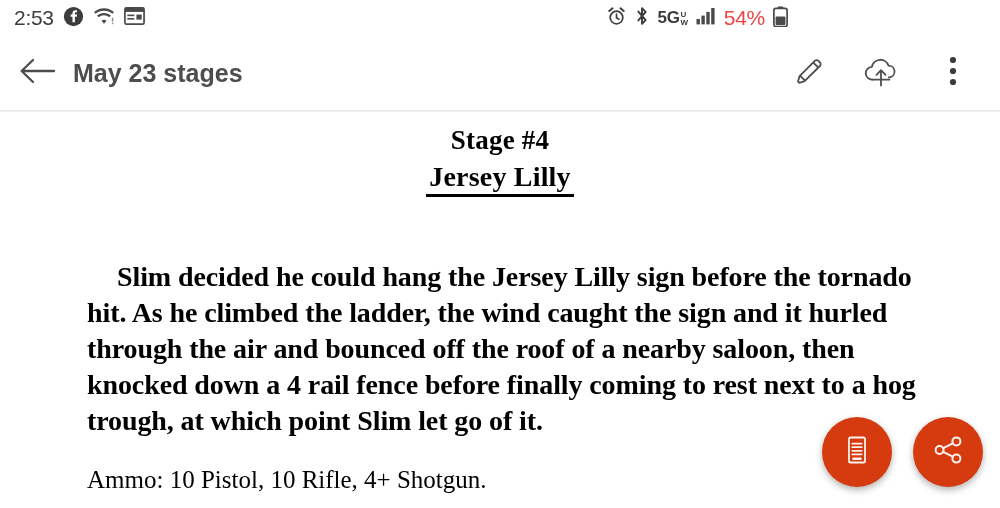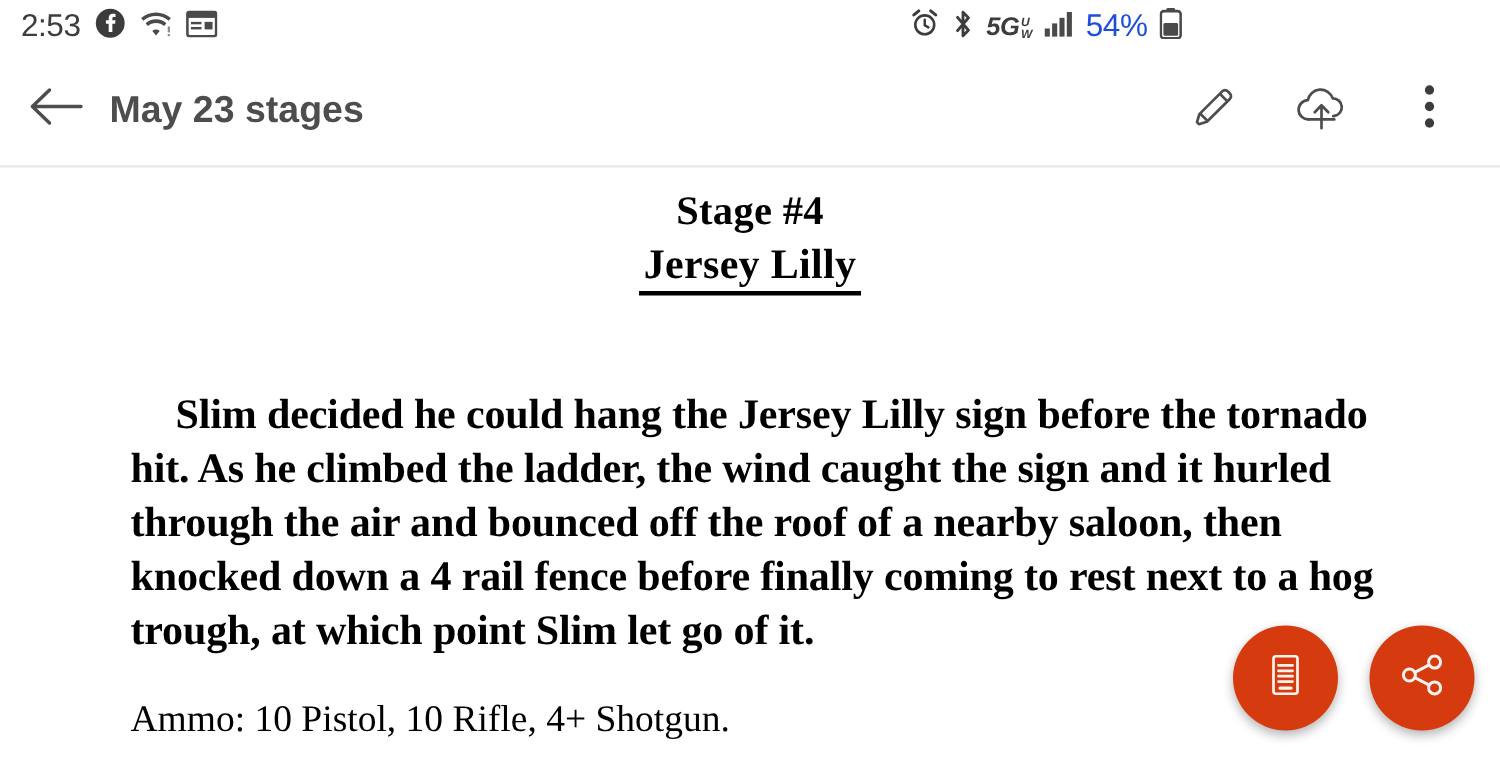--- a/index.html
+++ b/index.html
@@ -18,24 +18,24 @@
     justify-content:space-between;
     padding:0 12px 0 14px;
     background:#ffffff;
   }
   .status-left{ display:flex; align-items:center; gap:9px; }
   .status-right{ display:flex; align-items:center; gap:8px; }
   .clock{
     font-size:21px; color:#3c3c3c; letter-spacing:-0.3px;
     font-family:"Liberation Sans", sans-serif;
   }
-  .batt-pct{ font-size:21px; color:#1d4ed8; letter-spacing:-0.3px; }
+  .batt-pct{ font-size:21px; color:#ef4444; letter-spacing:-0.3px; }
   .net-label{
     font-size:17px; font-weight:bold; color:#3c3c3c;
-    letter-spacing:-0.3px; display:flex; align-items:center;font-style:italic;
+    letter-spacing:-0.3px; display:flex; align-items:center;
   }
   .net-uw{
     font-size:8px; line-height:8px; font-weight:bold;
     display:flex; flex-direction:column; margin-top:1px; margin-left:1px;
   }
   .ico{ display:block; }
 
   
   .app-bar{
     position:absolute; top:36px; left:0;

